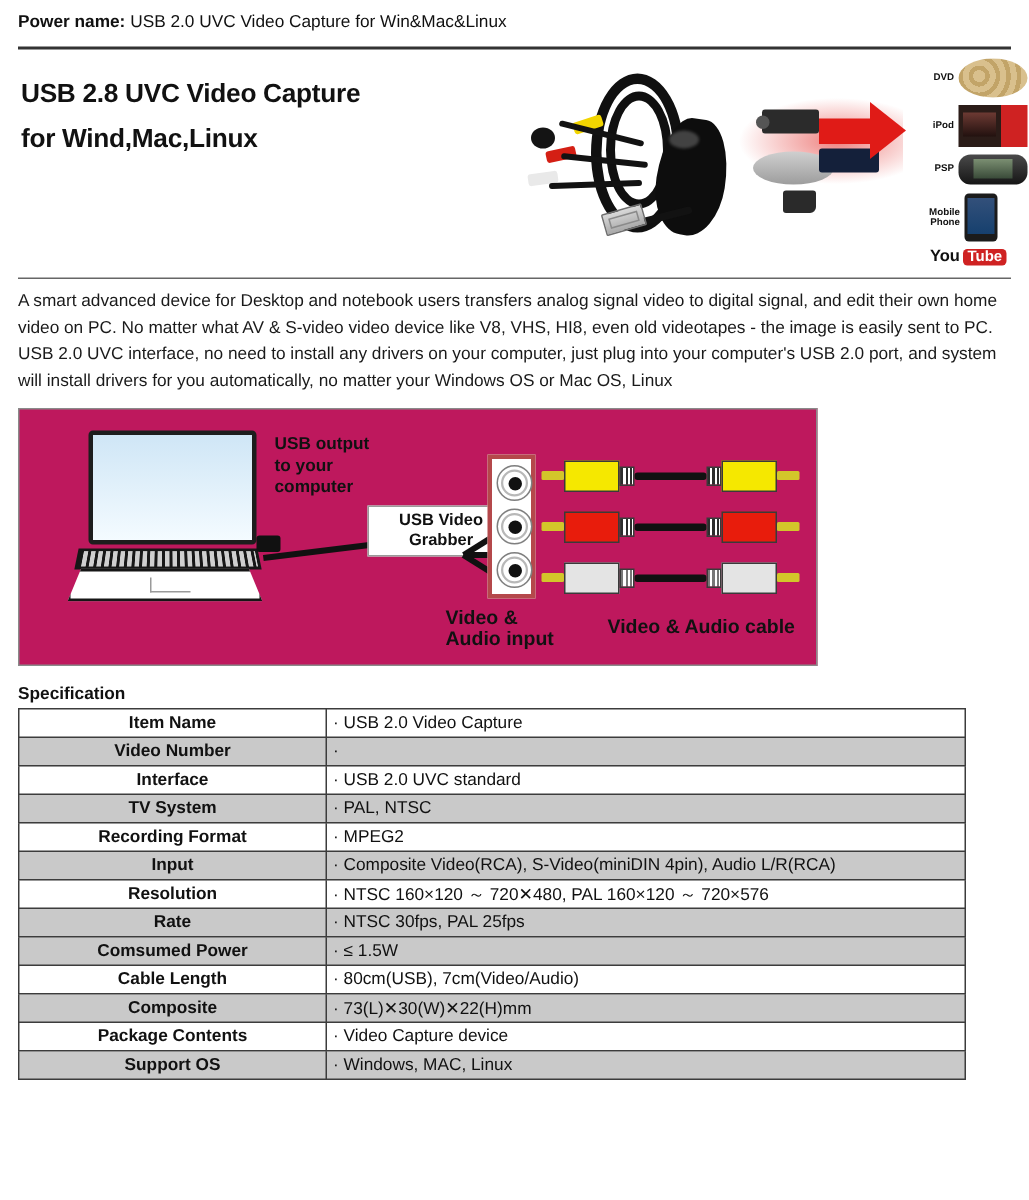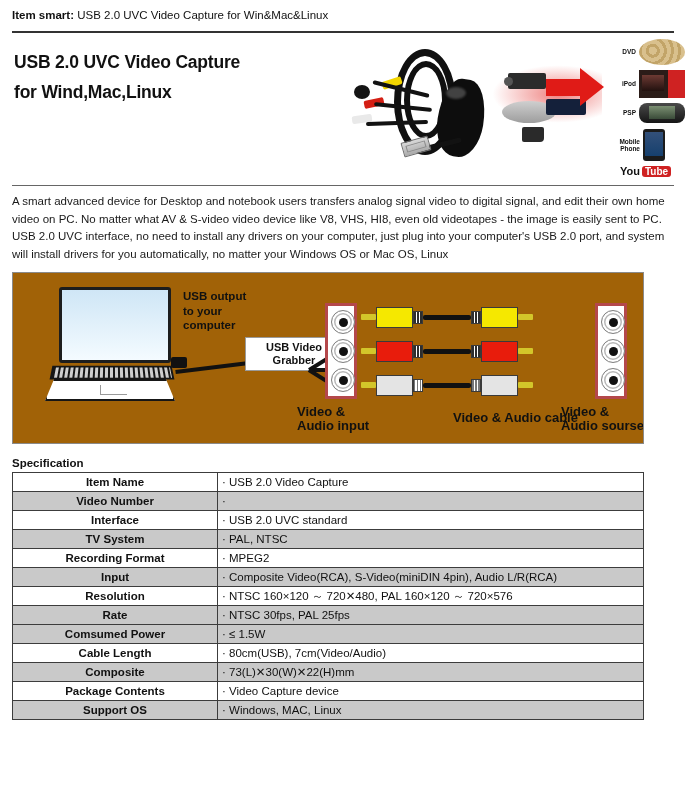--- a/index.html
+++ b/index.html
@@ -193,24 +193,24 @@
     font-size: 11.5px;
     line-height: 17.5px;
     color: #1a1a1a;
   }
   .desc p { margin: 0; }
 
   
   .diagram {
     position: relative;
     margin: 9px 12px 0 12px;
-    width: 632px;
+    width: 533px;
     height: 172px;
     border: 1px solid #8a8a8a;
-    background: #a16207;
+    background: #be185d;
     box-sizing: border-box;
     overflow: hidden;
   }
 
   
   .laptop { position:absolute; left:32px; top:14px; width:130px; height:112px; }
   .lid {
     position:absolute; left:14px; top:0; width:112px; height:76px;
     border:3px solid #1d1d1d; border-radius:3px;
     background:linear-gradient(#cfe6f6,#f4fbff);
@@ -352,30 +352,30 @@
     text-align: left;
     white-space: nowrap;
   }
   table.spec tr.alt td { background: #c9c9c9; }
   table.spec tr.norm td { background: #ffffff; }
 </style>
 </head>
 <body>
 
 <div class="item-name-bar">
-  <span class="lbl">Item smart:</span>
+  <span class="lbl">Power name:</span>
   <span class="val">USB 2.0 UVC Video Capture for Win&amp;Mac&amp;Linux</span>
 </div>
 
 <div class="rule"></div>
 
 <div class="hero">
 
   <div class="hero-title">
-    <div>USB 2.0 UVC Video Capture</div>
+    <div>USB 2.8 UVC Video Capture</div>
     <div>for Wind,Mac,Linux</div>
   </div>
 
   <div class="hero-art">
 
     <div class="dev-wrap">
 
       <div class="cable-loop" style="left:52px; top:14px; width:48px; height:92px; border-color:#101010;"></div>
       <div class="cable-loop" style="left:62px; top:26px; width:32px; height:66px; border-width:6px;"></div>
 
@@ -537,21 +537,21 @@
     <div class="cable-mid" style="width:48px;"></div>
     <div class="plug rev">
       <span class="pin"></span>
       <span class="barrel"></span>
       <span class="spring"></span>
     </div>
   </div>
 
   <div class="dia-cap" style="left:284px; top:132px; white-space:pre;">Video &amp;
 Audio input</div>
-  <div class="dia-cap" style="left:392px; top:138px;margin-left:48px;">Video &amp; Audio cable</div>
+  <div class="dia-cap" style="left:392px; top:138px;">Video &amp; Audio cable</div>
   <div class="dia-cap" style="left:548px; top:132px; white-space:pre;">Video &amp;
 Audio sourse</div>
 </div>
 
 <div class="spec-title">Specification</div>
 
 <table class="spec">
   <tbody>
       <tr class="norm">
         <td class="k">Item Name</td>

